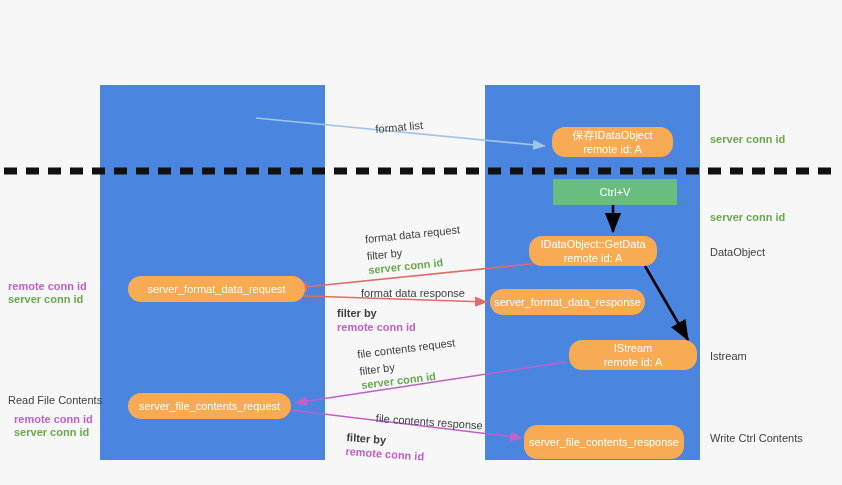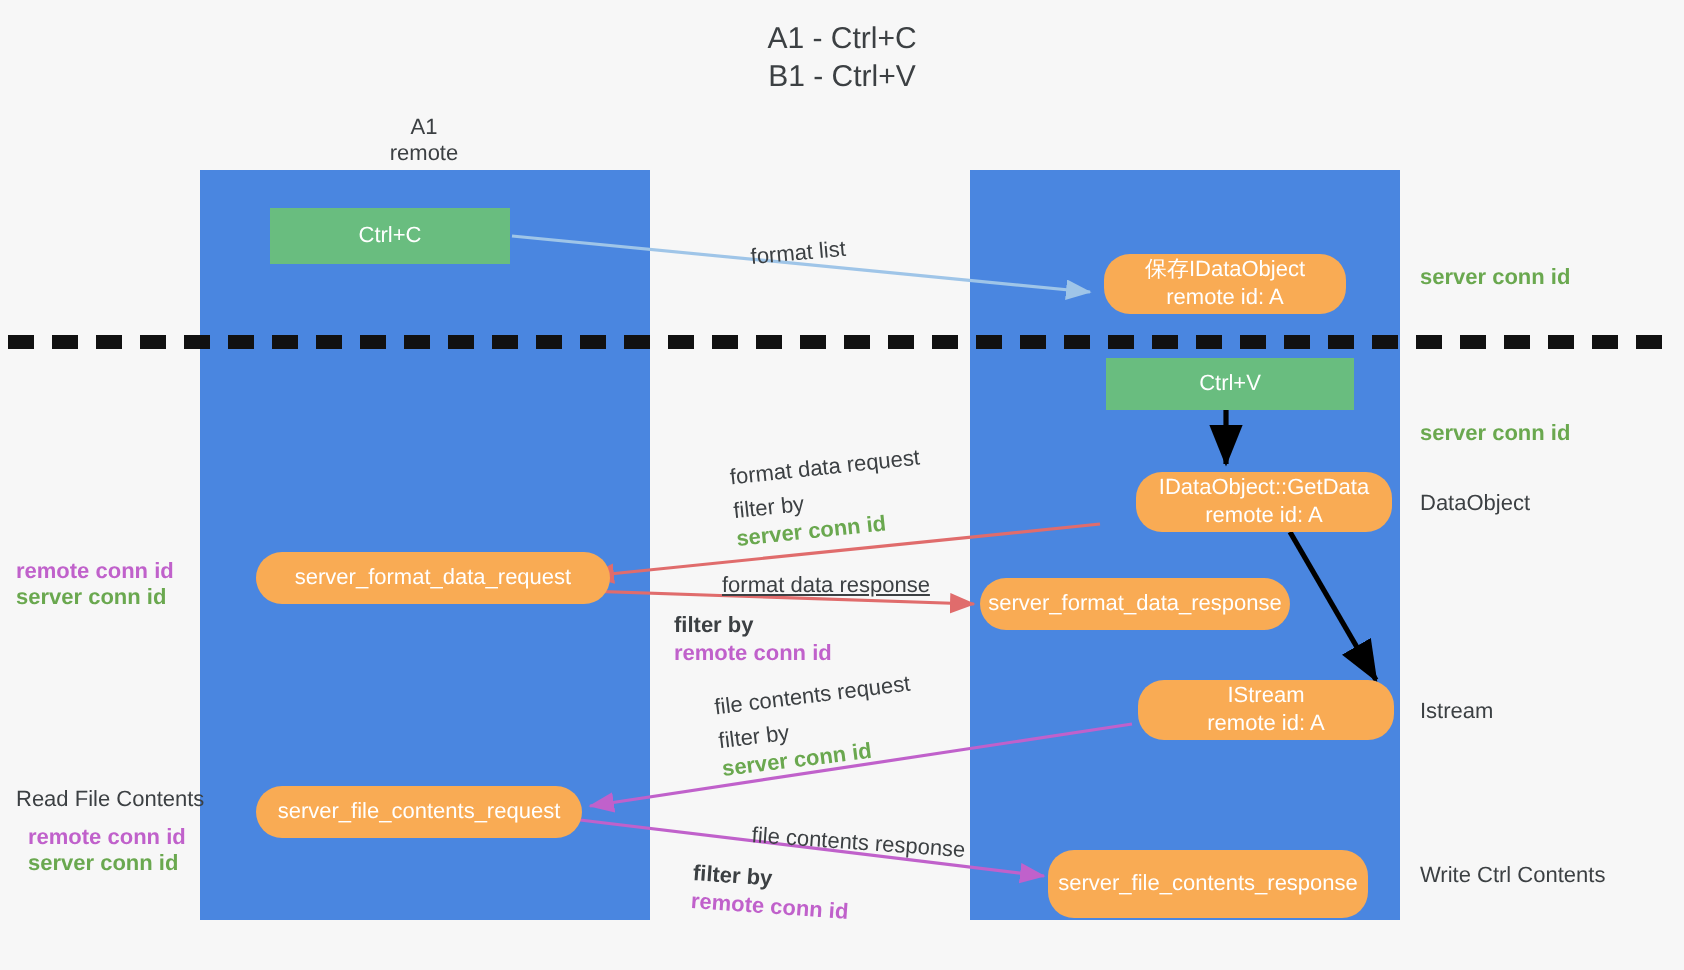--- a/index.html
+++ b/index.html
@@ -47,29 +47,21 @@
   .lbl-rot{transform-origin:left bottom;}
   .two-line span{display:block;}
 
   svg.overlay{position:absolute;left:0;top:0;width:842px;height:485px;pointer-events:none;}
 </style>
 </head>
 <body>
 
 <div class="canvas">
 
-  <div class="title">
-    <div>A1 - Ctrl+C</div>
-    <div>B1 - Ctrl+V</div>
-  </div>
 
-  <div class="lane-head" style="left:112px;top:58px;">
-    <div>A1</div>
-    <div>remote</div>
-  </div>
   <div class="lane-head" style="left:493px;top:58px;">
   </div>
 
   <div class="lane" id="lane-a"></div>
   <div class="lane" id="lane-b"></div>
 
   <svg class="overlay">
     <defs>
       <marker id="ah-blue" markerWidth="9" markerHeight="9" refX="7.5" refY="3.2" orient="auto">
         <path d="M0,0 L8,3.2 L0,6.4 z" fill="#9fc5e8"></path>
@@ -95,42 +87,39 @@
 
     <path d="M645,266 L688,340" stroke="#000000" stroke-width="2.6" fill="none" marker-end="url(#ah-blk)"></path>
 
     <path d="M566,362 L295,403" stroke="#c061cb" stroke-width="1.6" fill="none" marker-end="url(#ah-mag)"></path>
 
     <path d="M290,410 L522,438" stroke="#c061cb" stroke-width="1.6" fill="none" marker-end="url(#ah-mag)"></path>
 
     <path d="M4,171 L838,171" stroke="#111111" stroke-width="7" stroke-dasharray="13 9" stroke-linecap="butt"></path>
   </svg>
 
-  <div class="node green" style="left:135px;top:104px;width:120px;height:28px;">
-    <span>Ctrl+C</span>
-  </div>
 
   <div class="node orange" style="left:128px;top:276px;width:177px;height:26px;">
     <span>server_format_data_request</span>
   </div>
 
   <div class="node orange" style="left:128px;top:393px;width:163px;height:26px;">
     <span>server_file_contents_request</span>
   </div>
 
   <div class="node orange" style="left:552px;top:127px;width:121px;height:30px;">
     <span>保存IDataObject</span>
     <span>remote id: A</span>
   </div>
 
   <div class="node green" style="left:553px;top:179px;width:124px;height:26px;">
     <span>Ctrl+V</span>
   </div>
 
-  <div class="node orange" style="left:568px;top:236px;width:128px;height:30px;">
+  <div class="node orange" style="left:529px;top:236px;width:128px;height:30px;">
     <span>IDataObject::GetData</span>
     <span>remote id: A</span>
   </div>
 
   <div class="node orange" style="left:490px;top:289px;width:155px;height:26px;">
     <span>server_format_data_response</span>
   </div>
 
   <div class="node orange" style="left:569px;top:340px;width:128px;height:30px;">
     <span>IStream</span>
@@ -145,21 +134,21 @@
 
   <div class="lbl lbl-rot two-line" style="left:369px;top:232px;transform:rotate(-6deg);">
     <span>format data request</span>
     <span style="margin-top:3px;">
       <span>filter by </span>
         <span class="lbl green" style="position:static;">server conn id</span>
     </span>
   </div>
 
   <div class="lbl two-line" style="left:337px;top:286px;">
-    <span style="display:block;text-align:left;padding-left:24px;text-decoration:underline;">format data response</span>
+    <span style="display:block;text-align:left;padding-left:24px;">format data response</span>
     <span style="display:block;margin-top:6px;font-weight:bold;">
       <span>filter by </span>
         <span class="lbl magenta" style="position:static;">remote conn id</span>
     </span>
   </div>
 
   <div class="lbl lbl-rot two-line" style="left:362px;top:347px;transform:rotate(-7deg);">
     <span>file contents request</span>
     <span style="margin-top:3px;">
       <span>filter by </span>

